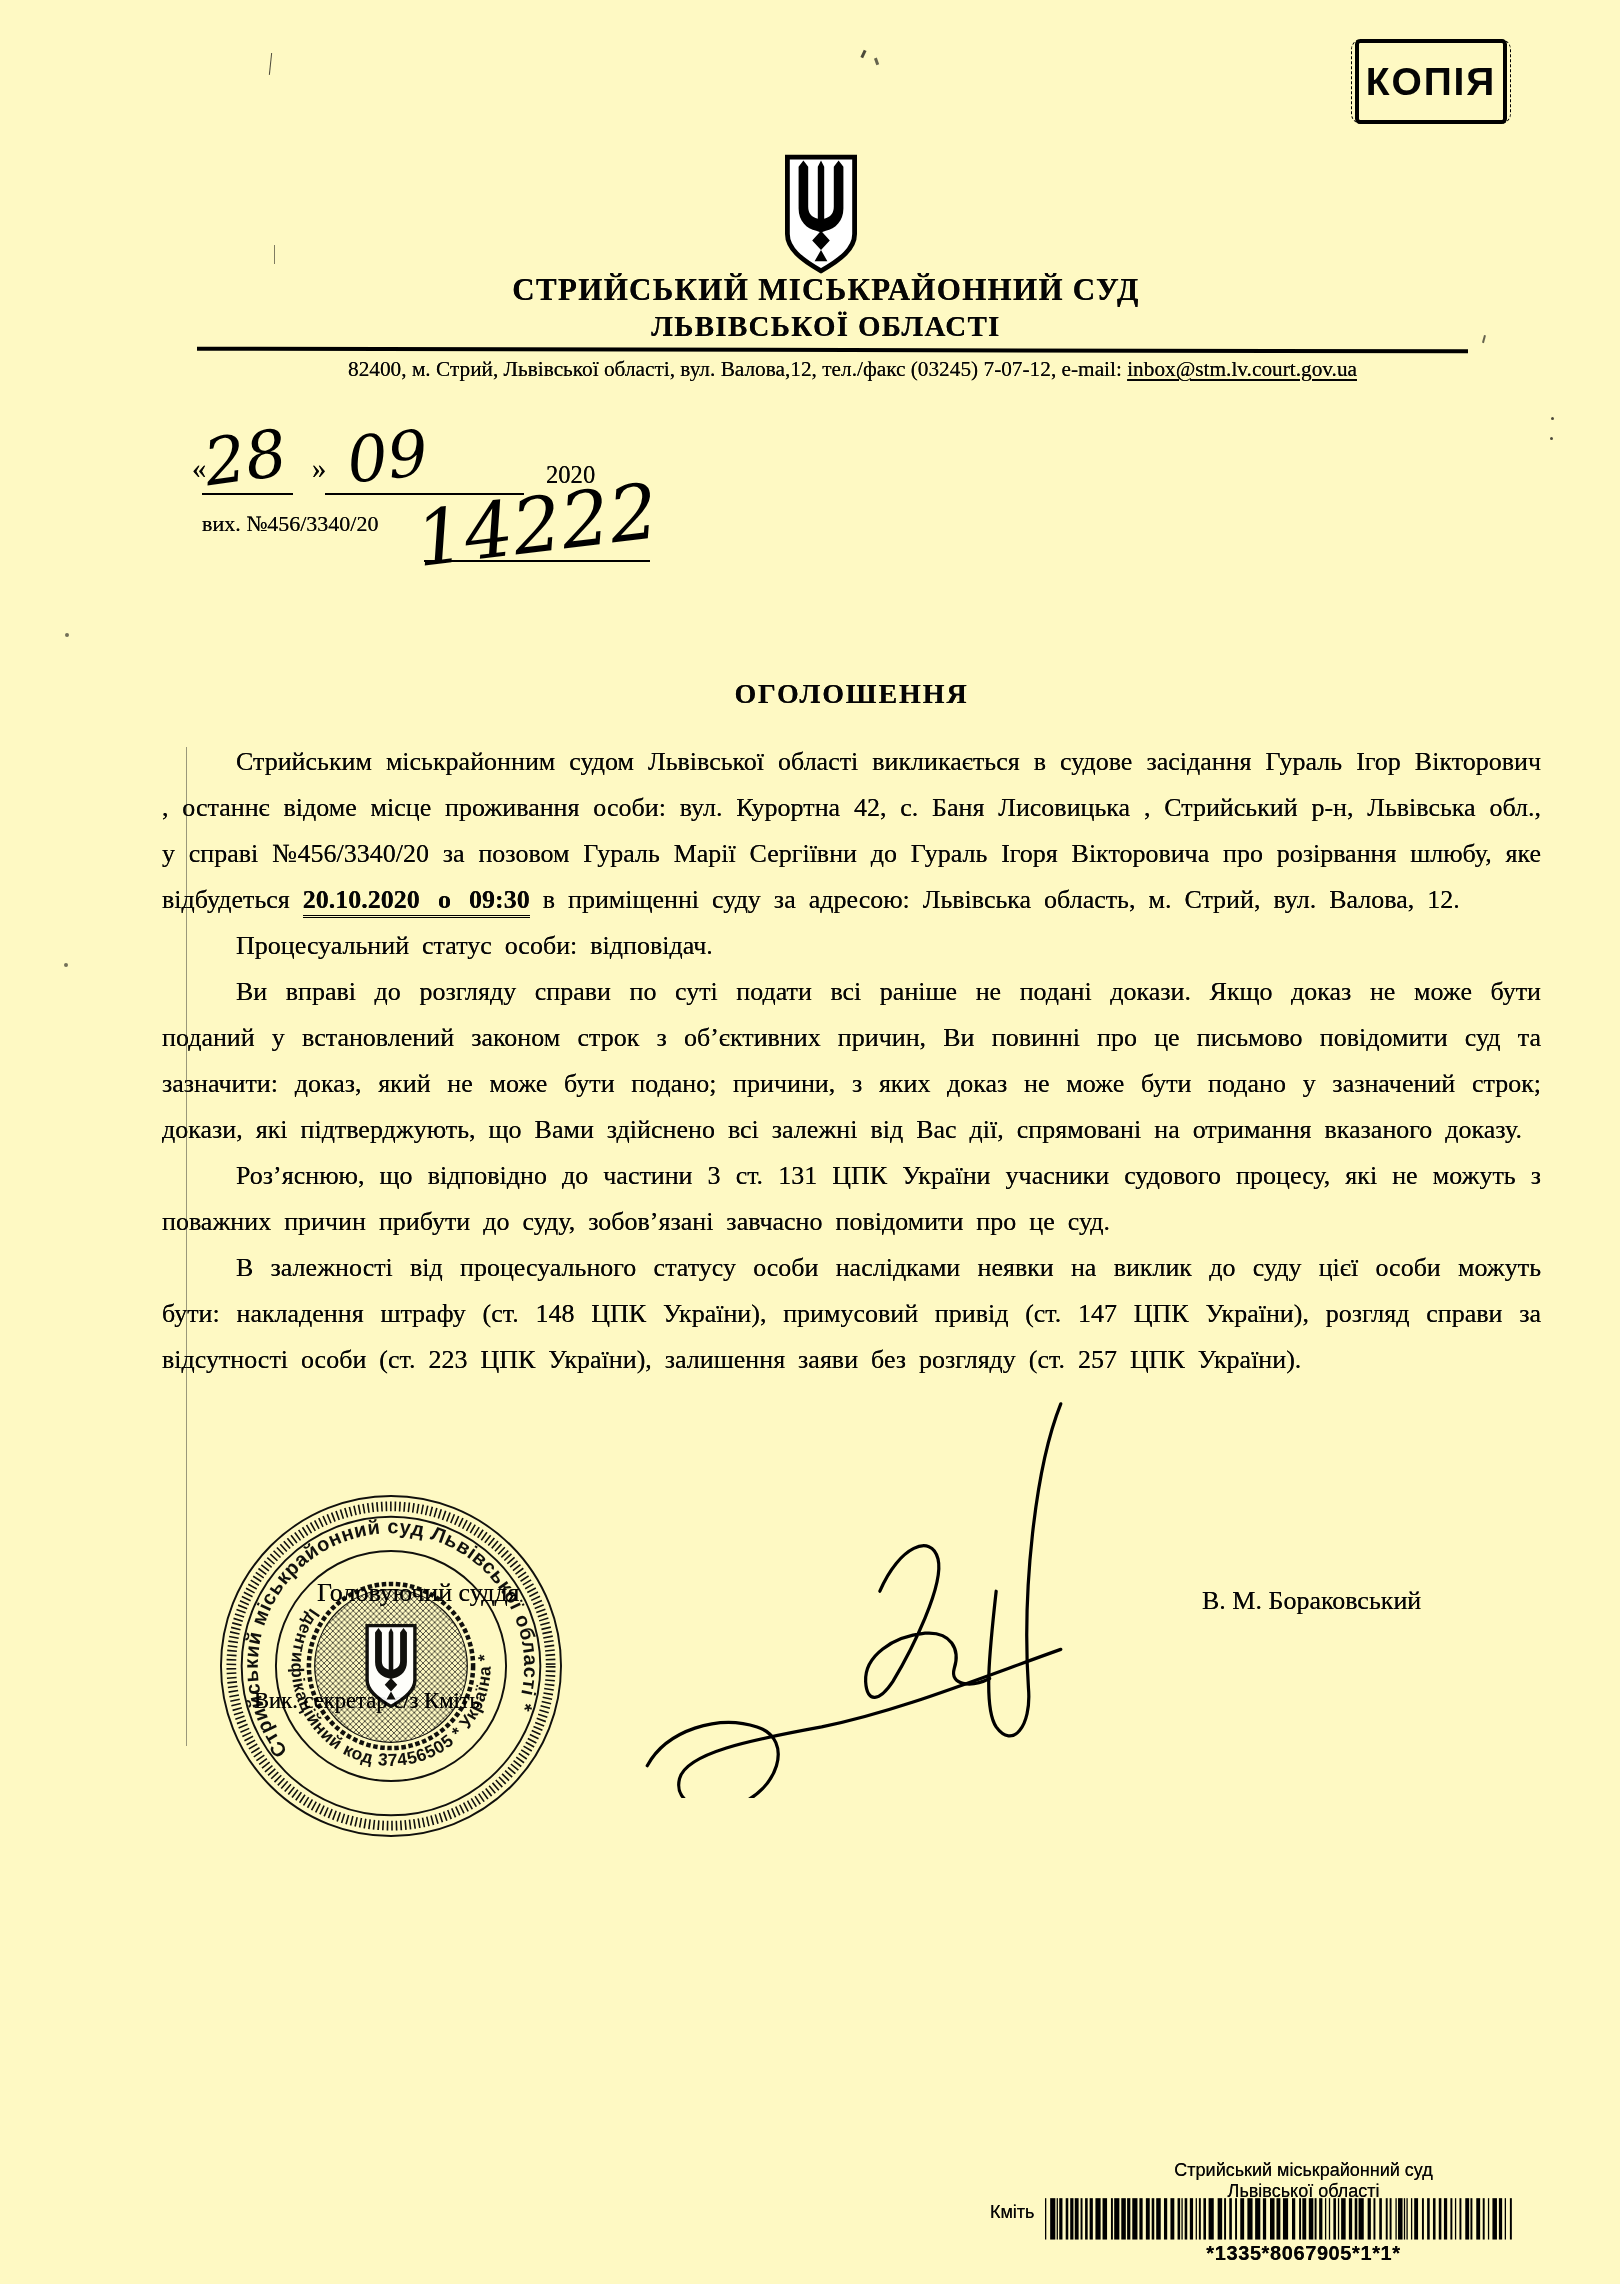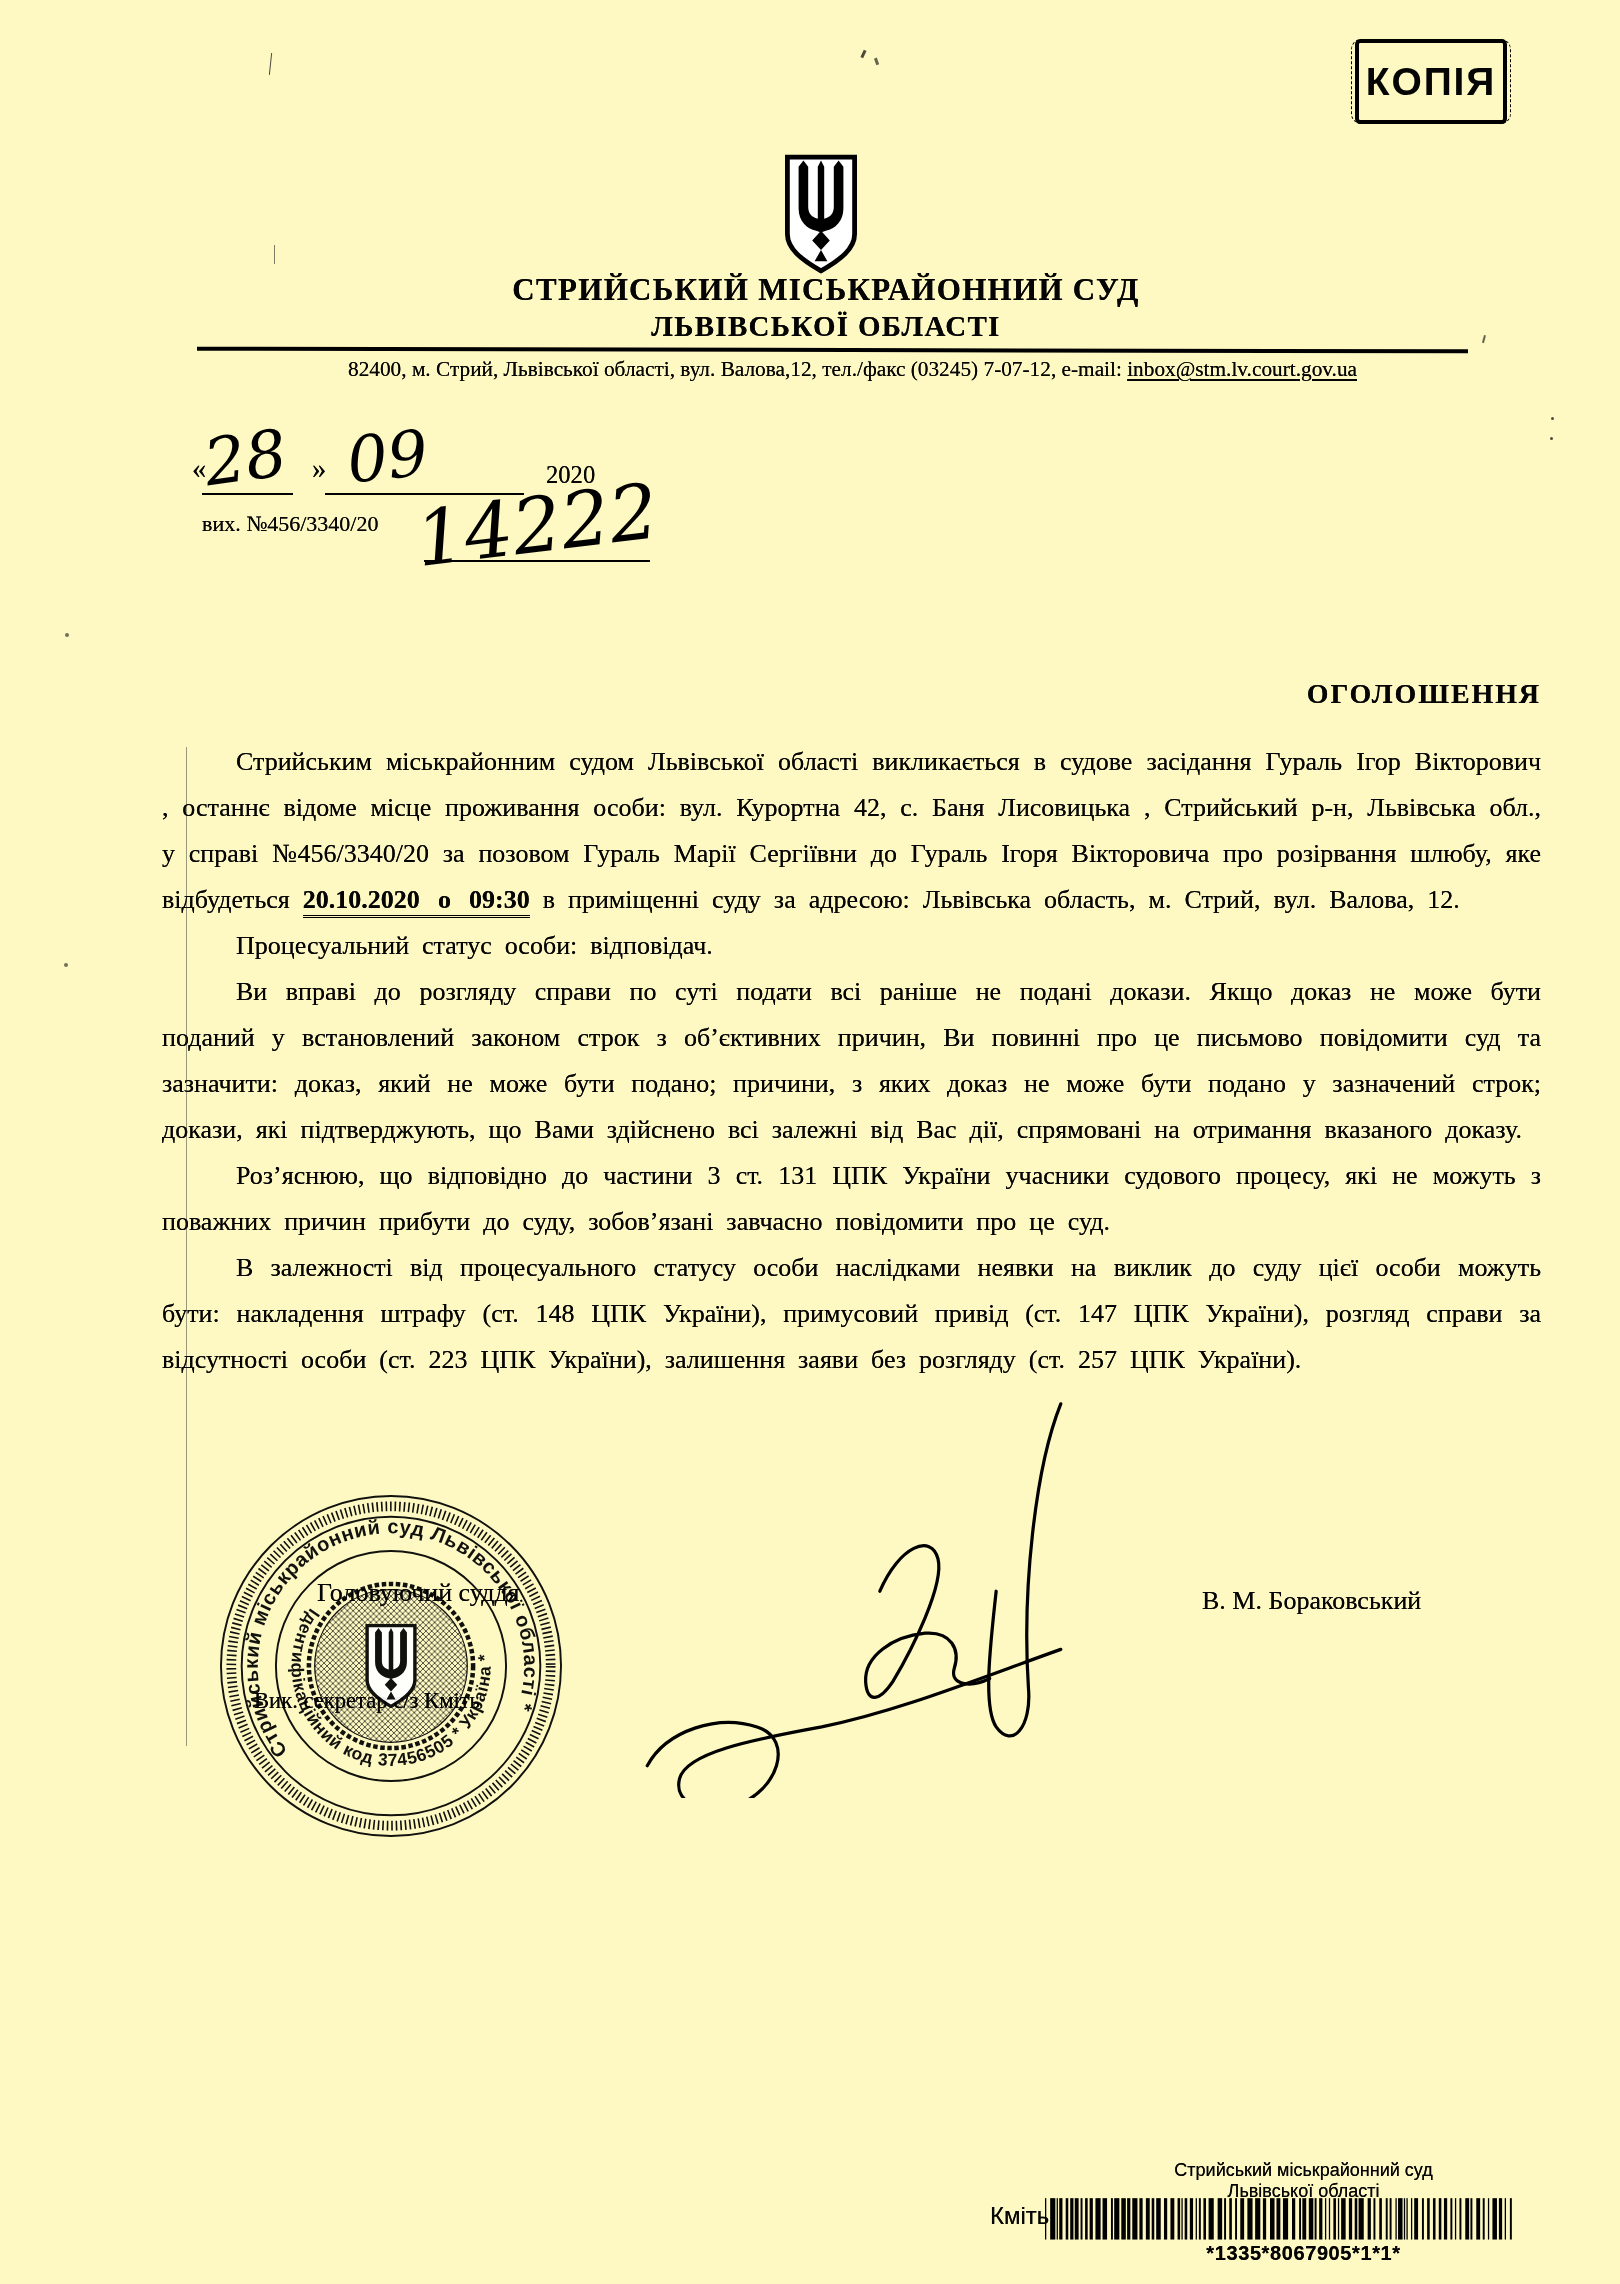--- a/index.html
+++ b/index.html
@@ -20,35 +20,35 @@
   .rule{left:197px;top:348px;width:1271px;height:3.9px;background:#000;transform:rotate(.12deg);}
   .addr{left:52px;top:357px;width:1569px;text-align:center;font-size:21.3px;}
   .addr u{text-underline-offset:3.2px;}
   
   .q{font-size:28.5px;}
   .dline{background:#000;height:1.9px;}
   .year{left:530px;top:461px;font-size:24.6px;}
   .ref{left:186px;top:511px;font-size:22px;}
   .hand{font-family:"DejaVu Serif",serif;font-style:italic;fill:#000;}
   
-  .doc-title{left:146px;top:678px;width:1379px;text-align:right;font-size:28px;font-weight:bold;letter-spacing:1.9px;}
+  .doc-title{left:146px;top:678px;width:1379px;text-align:center;font-size:28px;font-weight:bold;letter-spacing:1.9px;}
   .body-text{left:146px;top:739px;width:1379px;font-size:26px;line-height:46px;text-align:justify;word-spacing:6.5px;}
   .body-text p{margin:0;text-indent:74px;}
   .hl{font-weight:bold;border-bottom:3.9px double #000;padding-bottom:0.6px;word-spacing:11.6px;}
   
   .sig-title{left:301px;top:1578px;font-size:26px;}
   .sig-name{left:1186px;top:1586px;font-size:26px;}
   .sig-exec{left:238px;top:1688px;font-size:22.6px;}
   .stamp-svg{left:210px;top:1485px;opacity:.93;}
   .sign-svg{left:608px;top:1378px;}
   
   .ftr{font-family:"Liberation Sans",sans-serif;}
   .ftr1{left:1100px;top:2160px;width:375px;text-align:center;font-size:18px;}
   .ftr2{left:1100px;top:2181px;width:375px;text-align:center;font-size:18px;}
-  .ftr-kmit{left:974px;top:2202px;font-size:24px;text-align:right;}
+  .ftr-kmit{left:974px;top:2202px;font-size:18px;text-align:right;}
   .barcode{left:1045px;top:2198px;}
   .ftr-num{left:1100px;top:2242px;width:375px;text-align:center;font-size:20px;font-weight:bold;letter-spacing:0.6px;}
   
   .noise{background:#000;}
   .fold{left:186px;top:747px;width:1.3px;height:999px;background:#222;opacity:.45;}
 </style>
 </head>
 <body>
 
 <div id="page">

